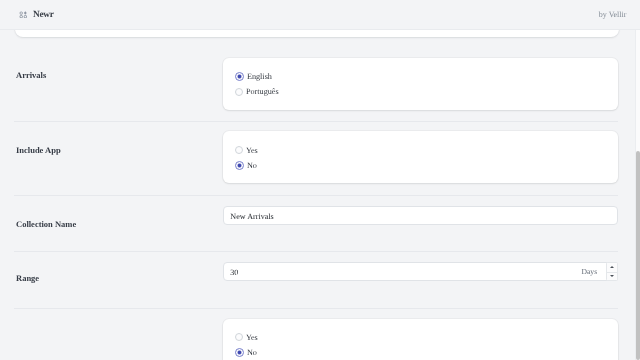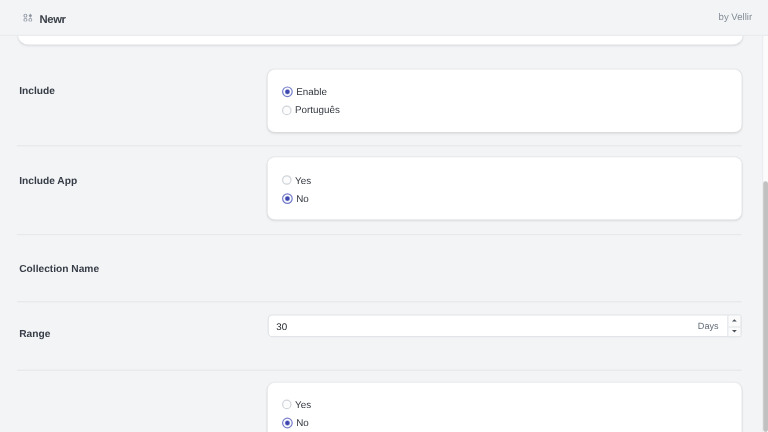--- a/index.html
+++ b/index.html
@@ -5,21 +5,21 @@
 <style>
   * { box-sizing: border-box; margin:0; padding:0; }
   html,body { width:640px; height:360px; overflow:hidden; }
   body {
     font-family: "Liberation Sans", sans-serif;
     background: #f3f4f6;
     color: #202223;
     -webkit-font-smoothing: antialiased;
     text-rendering: geometricPrecision;
   }
-  #app { position:relative; width:640px; height:360px; overflow:hidden; background:#f3f4f6; }
+  #app { position:relative; width:640px; height:360px; overflow:hidden; background:#f3f4f6;font-family:Liberation Serif, serif; }
 
   
   .topbar {
     position:absolute; top:0; left:0; width:640px; height:30px;
     background:#f3f4f6;
     border-bottom:1px solid #e9ebee;
   }
   .app-icon { position:absolute; left:18.6px; top:10.9px; width:8.5px; height:7.6px; display:block; line-height:0; font-size:0; color:#8f97a3; }
   .app-title { position:absolute; left:33px; top:10px; font-size:9.4px; line-height:11px; color:#3b4049; font-weight:700; letter-spacing:-0.35px;}
   .byline { position:absolute; left:598.8px; top:9.7px; font-size:8px; line-height:9px; color:#858d97; letter-spacing:0; }
@@ -97,45 +97,48 @@
     </span>
     <span class="app-title">Newr</span>
     <span class="byline">by Vellir</span>
   </div>
 
   <div class="board">
 
     <div class="card" style="left:15px;top:-40px;height:47px;"></div>
 
     <div class="divider" style="top:91px;"></div>
-    <div class="sec-label" style="top:39.7px;">Include</div>
+    <div class="sec-label" style="top:39.7px;">Arrivals</div>
     <div class="whitebox" style="left:223px;top:27.5px;width:395px;height:52px;"></div>
     <div class="radio-row" style="left:234.5px;top:42px;">
       <span class="rc on"></span>
-      <span class="rl">Enable</span>
+      <span class="rl">English</span>
     </div>
     <div class="radio-row" style="left:234.5px;top:57.3px;">
       <span class="rc"></span>
       <span class="rl">Português</span>
     </div>
 
     <div class="divider" style="top:164.5px;"></div>
     <div class="sec-label" style="top:115px;">Include App</div>
     <div class="whitebox" style="left:223px;top:101px;width:395px;height:52px;"></div>
     <div class="radio-row" style="left:234.5px;top:115.5px;">
       <span class="rc"></span>
       <span class="rl">Yes</span>
     </div>
     <div class="radio-row" style="left:234.5px;top:130.8px;">
       <span class="rc on"></span>
       <span class="rl">No</span>
     </div>
 
     <div class="divider" style="top:221px;"></div>
     <div class="sec-label" style="top:188.5px;">Collection Name</div>
+    <div class="input" style="left:223px;top:175.8px;width:395px;height:19px;">
+      <span class="val">New Arrivals</span>
+    </div>
 
     <div class="divider" style="top:277.5px;"></div>
     <div class="sec-label" style="top:243.2px;">Range</div>
     <div class="input" style="left:223px;top:232.2px;width:395px;height:19px;">
       <span class="val">30</span>
       <span class="suffix">Days</span>
 
       <span class="spinner">
         <span class="sp">
             <i class="caret up"></i>

